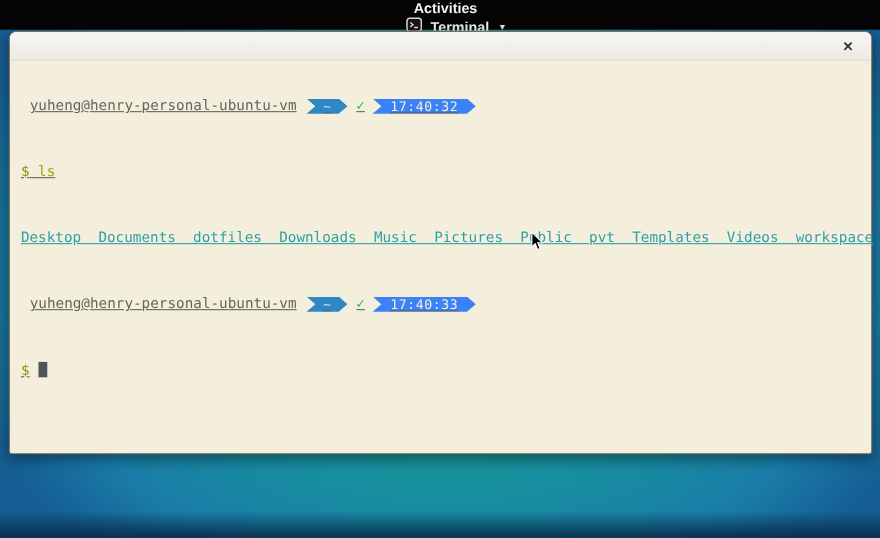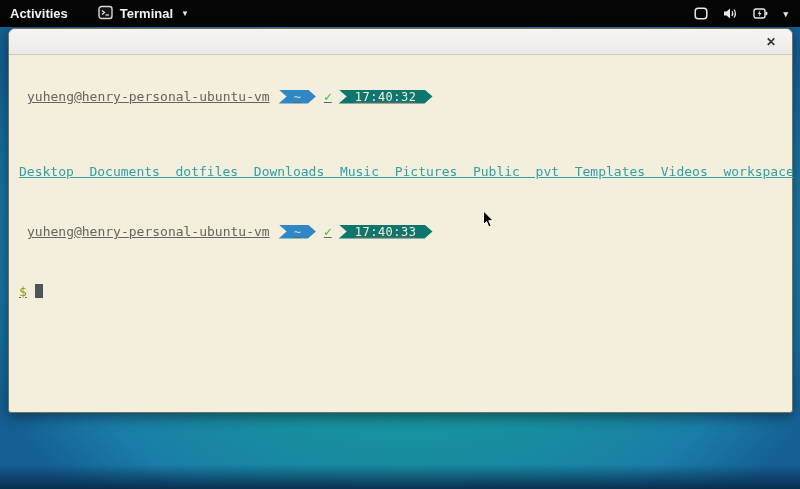--- a/index.html
+++ b/index.html
@@ -10,21 +10,21 @@
     background:
       linear-gradient(to top, rgba(7,40,70,0.9) 0%, rgba(7,40,70,0) 5%),
       radial-gradient(ellipse 58% 72% at 51% 50%, #17ad8d 0%, #16989b 45%, #1a7da8 82%, #155f94 100%);
   }
 
   
   .topbar {
     position:absolute; top:0; left:0; width:800px; height:27px;
     background:#050505; color:#f2f2f2;
     display:flex; align-items:center;
-    font-size:13px; font-weight:bold;
+    font-size:13px; font-weight:bold;flex-direction:column;
   }
   .activities { margin-left:10px; cursor:pointer; }
   .app-menu { display:flex; align-items:center; margin-left:30px; gap:7px; cursor:pointer; }
   .app-menu .chev { font-size:8px; color:#e8e8e8; margin-left:1px; }
   .clock-area {
     position:absolute; left:50%; transform:translateX(-50%);
     display:flex; align-items:center; gap:5px; cursor:pointer; height:27px;
   }
   .notif-dot { width:5px; height:5px; border-radius:50%; background:#f2f2f2; }
   .tray { margin-left:auto; display:flex; align-items:center; gap:15px; margin-right:12px; cursor:pointer; }
@@ -62,21 +62,21 @@
   }
   .term-line { height:15px;text-decoration:underline; }
   .prompt-line { display:flex; align-items:center; }
   .p-user { margin-left:8px; color:#65655f; }
   .ribbon {
     display:inline-block; height:14px; line-height:14px;
     padding:0 15px; font-size:12px;
     clip-path:polygon(0 0, calc(100% - 8px) 0, 100% 50%, calc(100% - 8px) 100%, 0 100%, 8px 50%);
   }
   .ribbon.blue { background:#2f87c3; color:#bfe0f2; margin-left:9px; }
-  .ribbon.dark { background:#0f766e; color:#f3efdc; margin-left:7px; padding:0 16px; letter-spacing:0.5px; }
+  .ribbon.dark { background:#3b82f6; color:#f3efdc; margin-left:7px; padding:0 16px; letter-spacing:0.5px; }
   .check { color:#2fc22f; margin-left:8px; font-weight:bold; }
   .dollar { color:#8f9413; }
   .cmd { color:#a0a01d; }
   .ls-out { color:#2f9fa6; }
   .cursor-block {
     display:inline-block; width:8px; height:14px;
     background:#4d545c; vertical-align:-2px; margin-left:8px;
   }
 
   
@@ -131,20 +131,21 @@
   </div>
 
   <div class="term-body">
     <div class="term-line prompt-line">
       <span class="p-user">yuheng@henry-personal-ubuntu-vm</span>
       <span class="ribbon blue">~</span>
       <span class="check">✓</span>
       <span class="ribbon dark">17:40:32</span>
     </div>
 
+    <div class="term-line"><span class="dollar">$</span> <span class="cmd">ls</span></div>
 
     <div class="term-line ls-out"><span>Desktop  Documents  dotfiles  Downloads  Music  Pictures  Public  pvt  Templates  Videos  workspace</span></div>
 
     <div class="term-line prompt-line">
       <span class="p-user">yuheng@henry-personal-ubuntu-vm</span>
       <span class="ribbon blue">~</span>
       <span class="check">✓</span>
       <span class="ribbon dark">17:40:33</span>
     </div>
 

